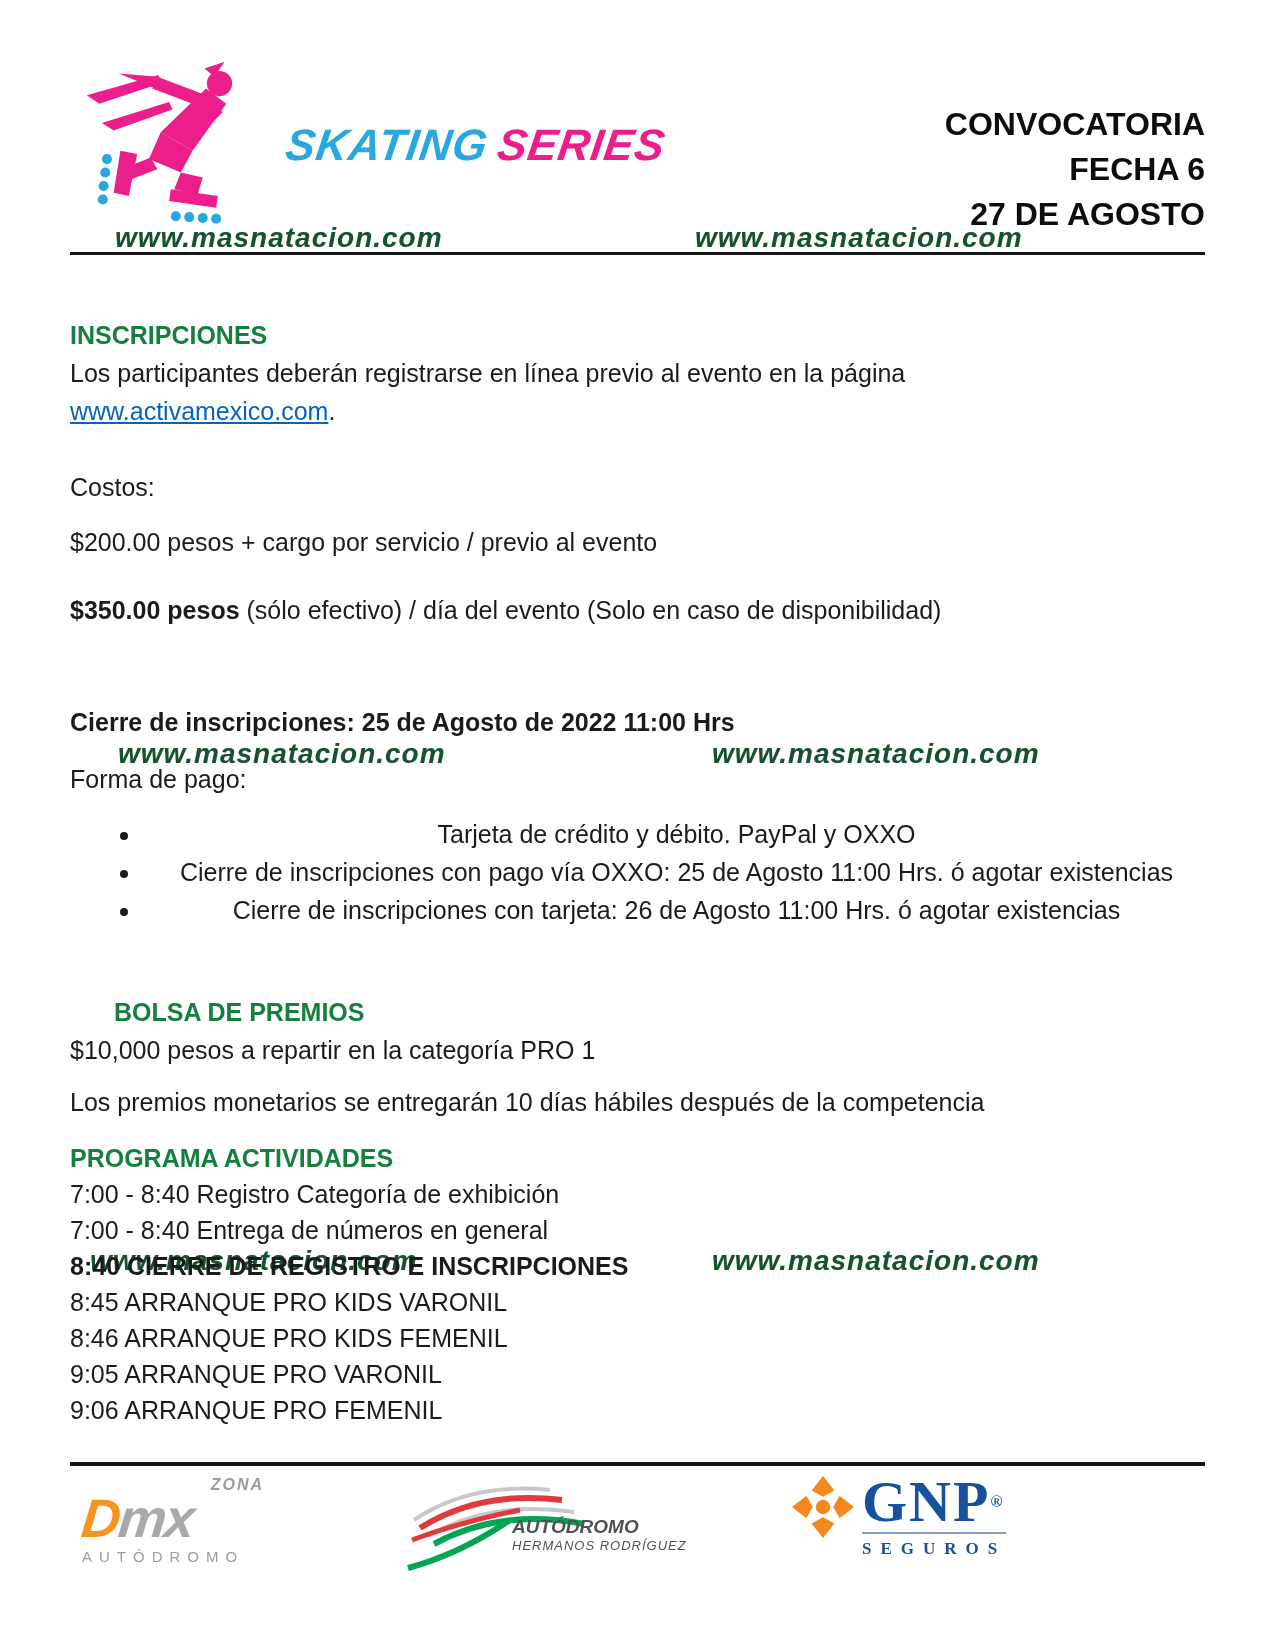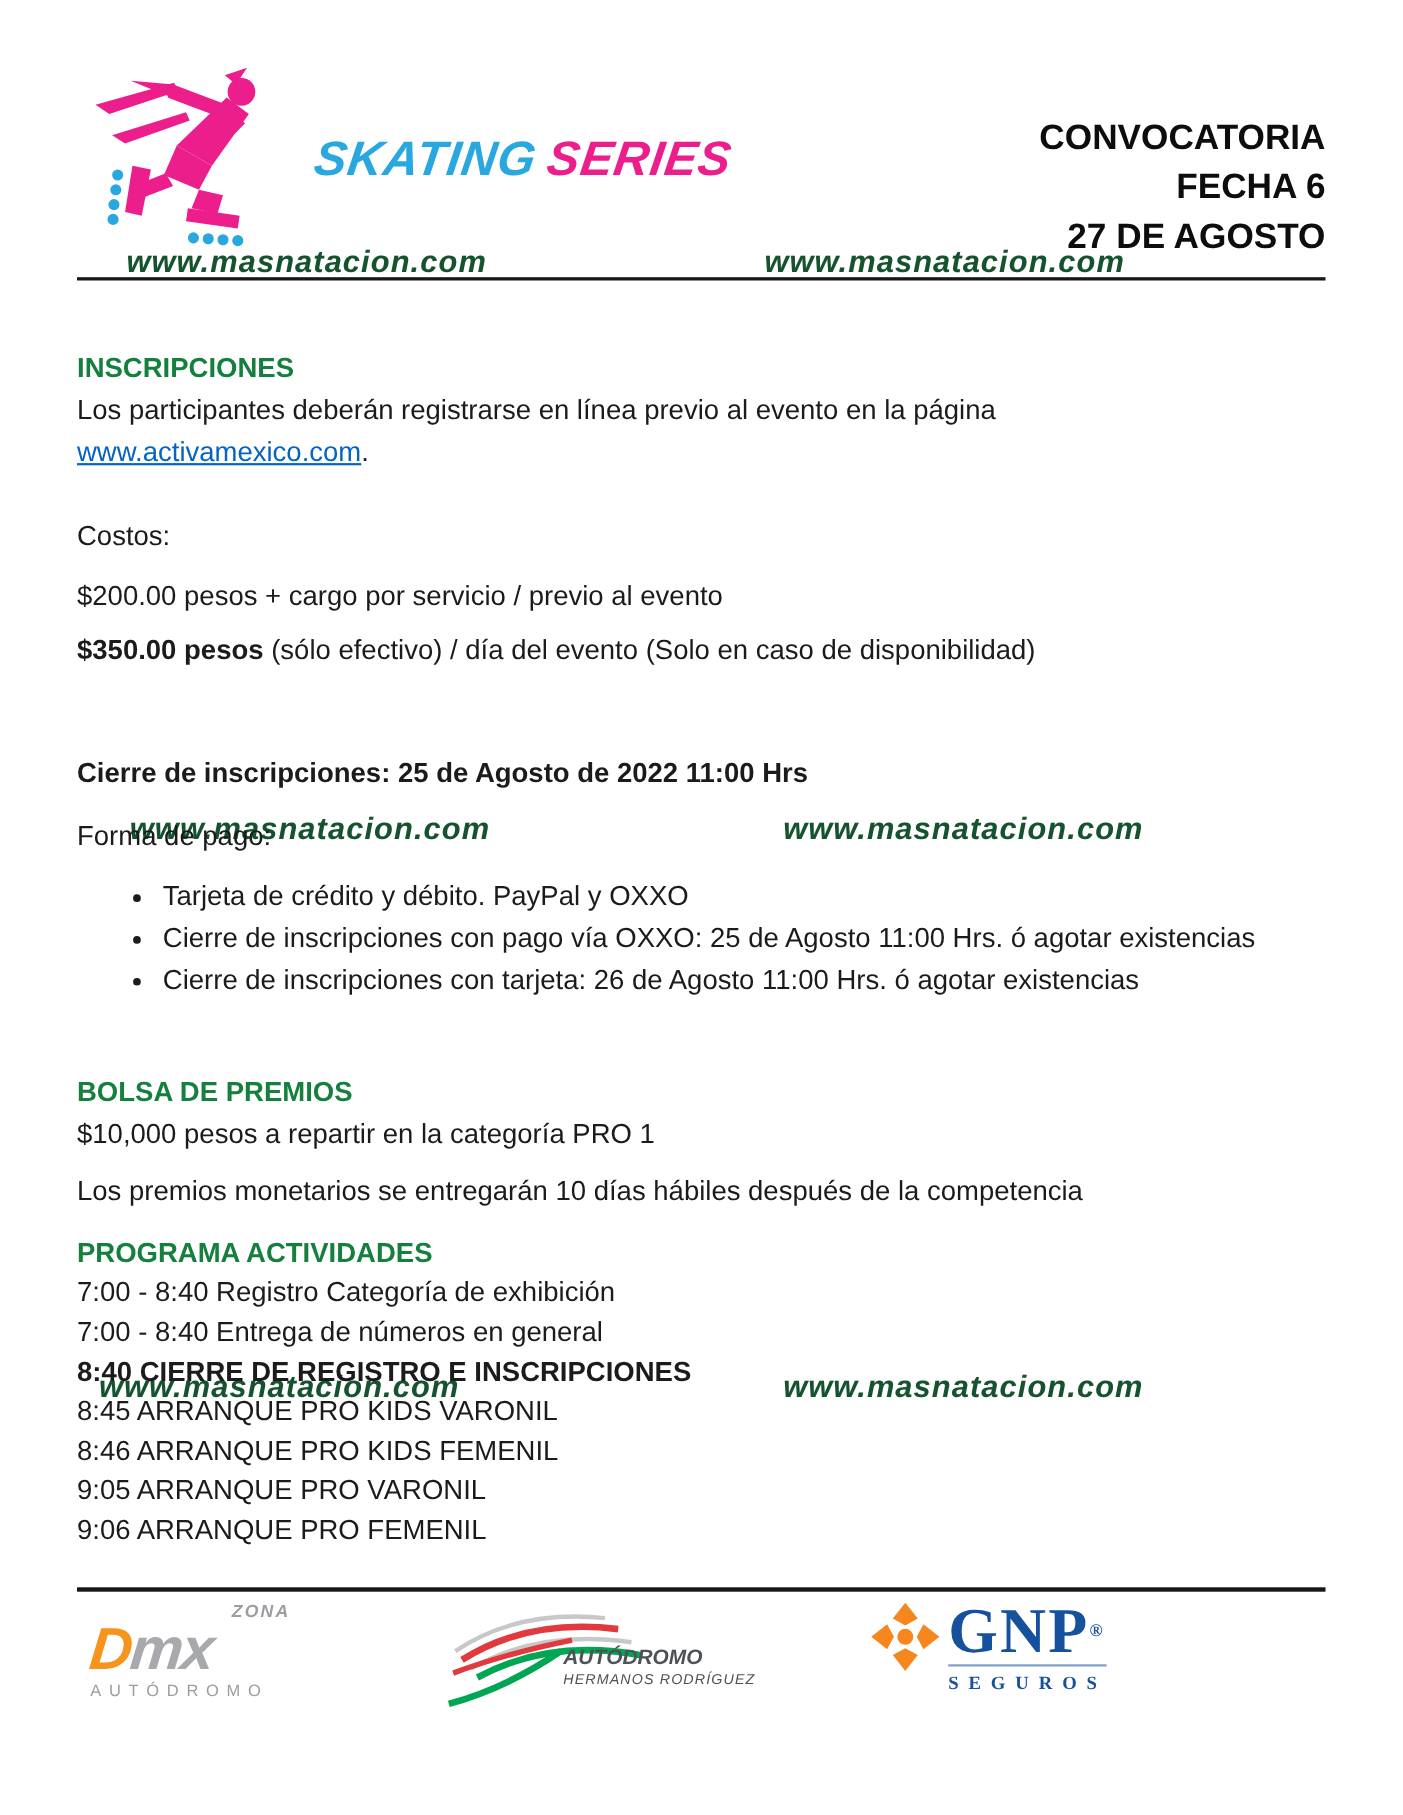--- a/index.html
+++ b/index.html
@@ -42,26 +42,26 @@
   p, h2, li { font-size:25px; line-height:38px; color:#1b1b1b; }
   h2.red { color:#15803d; font-size:25px; font-weight:bold; }
   .b { font-weight:bold; }
   a.doc-link { color:#0563c1; text-decoration:underline; }
 
   .h-inscripciones { margin-top:61px; }
   .p-intro { margin-top:0; }
   .p-link { margin-top:0; }
   .p-costos { margin-top:38px; }
   .p-200 { margin-top:17px; }
-  .p-350 { margin-top:11px; }
+  .p-350 { margin-top:30px; }
   .p-cierre { margin-top:74px; font-weight:bold; }
   .p-forma { margin-top:19px; }
   ul.pagos { margin-top:17px; list-style:disc; padding-left:72px; }
-  ul.pagos li { padding-left:6px; }
-  .h-bolsa { margin-top:64px; }
+  ul.pagos li { padding-left:6px;text-align:center; }
+  .h-bolsa { margin-top:64px;margin-left:44px; }
   .p-monto { margin-top:0; }
   .p-premios-nota { margin-top:14px; }
   .h-programa { margin-top:19px; line-height:36px; }
   .schedule { list-style:none; }
   .schedule li { font-size:25px; line-height:36px; }
 
   
   .sponsors { display:flex; align-items:flex-start; margin-top:10px;gap:32px; }
   .dmx { width:200px; margin-left:12px; position:relative; font-style:italic; }
   .dmx-zona { display:block; text-align:right; padding-right:18px; color:#9b9da0; font-weight:bold; font-size:16px; letter-spacing:2px; }

